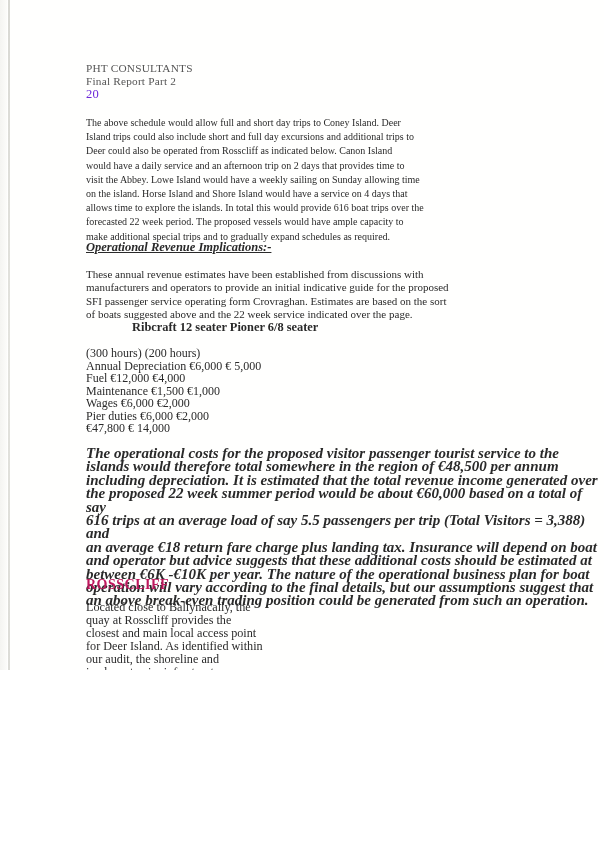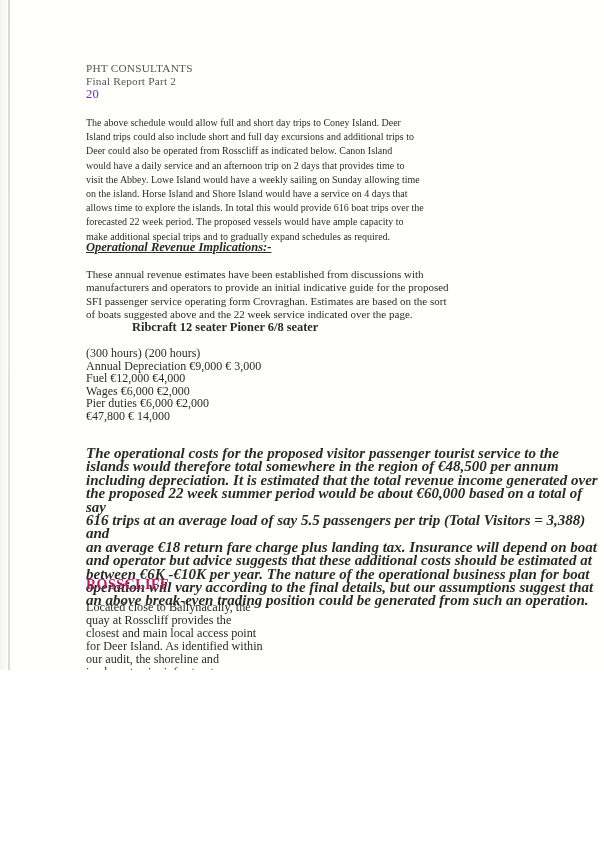--- a/index.html
+++ b/index.html
@@ -138,22 +138,23 @@
 
   <div class="abs pre para-estimates">These annual revenue estimates have been established from discussions with
 manufacturers and operators to provide an initial indicative guide for the proposed
 SFI passenger service operating form Crovraghan. Estimates are based on the sort
 of boats suggested above and the 22 week service indicated over the page.</div>
 
   <div class="abs costs-heading">Ribcraft 12 seater Pioner 6/8 seater</div>
 
   <div class="abs cost-lines">
     <div>(300 hours) (200 hours)</div>
-    <div>Annual Depreciation €9,000 € 3,000</div>
+    <div>Annual Depreciation €6,000 € 5,000</div>
     <div>Fuel  €12,000 €4,000</div>
+    <div>Maintenance  €1,500 €1,000</div>
     <div>Wages  €6,000 €2,000</div>
     <div>Pier duties  €6,000 €2,000</div>
     <div>€47,800 € 14,000</div>
   </div>
 
   <div class="abs pre para-costs">The operational costs for the proposed visitor passenger tourist service to the
 islands would therefore total somewhere in the region of €48,500 per annum
 including depreciation. It is estimated that the total revenue income generated over
 the proposed 22 week summer period would be about €60,000 based on a total of say
 616 trips at an average load of say 5.5 passengers per trip (Total Visitors = 3,388) and

